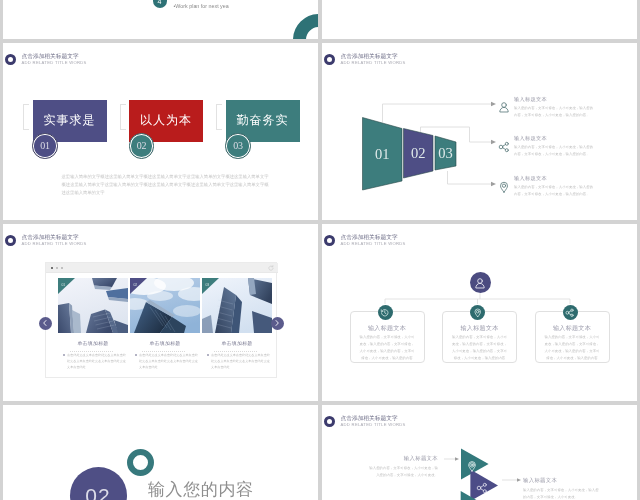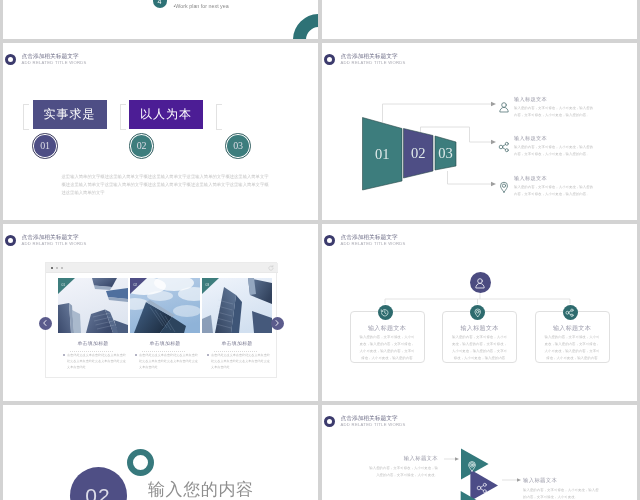--- a/index.html
+++ b/index.html
@@ -18,21 +18,21 @@
   
   #s0 .b0-num{position:absolute;left:149.5px;top:132px;width:14px;height:14px;border-radius:50%;
     background:#2e7276;color:#fff;font-size:7px;display:flex;align-items:center;justify-content:center;}
   #s0 .b0-txt{position:absolute;left:170.5px;top:140.8px;font-size:5.35px;color:#8a8a8a;white-space:nowrap;}
   #s0 .b0-txt2{position:absolute;left:171px;top:130.5px;font-size:6px;color:#8a8a8a;white-space:nowrap;}
   #s0 .b0-arc{position:absolute;left:290px;top:152px;width:52px;height:52px;border-radius:50%;
     border:13px solid #2e7276;box-sizing:border-box;clip-path:polygon(0 0,50% 0,50% 50%,0 50%);}
 
   
   #kw-wrap{position:absolute;left:0;top:0;width:315px;height:177px;}
-  .kw-box{position:absolute;width:74px;height:29px;display:flex;align-items:center;justify-content:center;
+  .kw-box{position:absolute;width:74px;height:42px;display:flex;align-items:center;justify-content:center;
     color:#fff;font-size:12px;letter-spacing:1px;}
   .kw-brk{position:absolute;width:6px;height:26px;border:1.1px solid #e2e2e2;border-right:none;box-sizing:border-box;}
   .kw-circ{position:absolute;width:25.6px;height:25.6px;border-radius:50%;background:#fff;
     display:flex;align-items:center;justify-content:center;box-sizing:border-box;}
   .kw-circ i{width:21.5px;height:21.5px;border-radius:50%;display:flex;align-items:center;justify-content:center;
     color:#dcdce6;font-size:10px;font-style:normal;letter-spacing:-0.1px;
     font-family:"Liberation Serif",serif;}
   .kw-body{position:absolute;left:58.5px;top:130px;width:207px;font-size:4.3px;line-height:1.9;
     color:#c3c3c3;text-align:justify;}
 
@@ -108,27 +108,30 @@
     </div>
     <div id="kw-wrap">
         <div class="kw-brk" style="left:20px;top:61px;"></div>
         <div class="kw-box" style="left:29.5px;top:56.8px;background:#4e4e85;">
           <span>实事求是</span>
         </div>
         <div class="kw-circ" style="left:29.3px;top:90px;border:1.1px solid #3a3a5c;">
           <i style="background:#4e4e85;">01</i>
         </div>
         <div class="kw-brk" style="left:116.5px;top:61px;"></div>
-        <div class="kw-box" style="left:126px;top:56.8px;background:#4c1d95;">
+        <div class="kw-box" style="left:126px;top:56.8px;background:#b91c1c;">
           <span>以人为本</span>
         </div>
         <div class="kw-circ" style="left:125.8px;top:90px;border:1.1px solid #2e5c5e;">
           <i style="background:#3d7d7d;">02</i>
         </div>
         <div class="kw-brk" style="left:213px;top:61px;"></div>
+        <div class="kw-box" style="left:222.5px;top:56.8px;background:#3d7d7d;">
+          <span>勤奋务实</span>
+        </div>
         <div class="kw-circ" style="left:222.3px;top:90px;border:1.1px solid #2e5c5e;">
           <i style="background:#3d7d7d;">03</i>
         </div>
       </div>
     <div class="kw-body">这里输入简单的文字概述这里输入简单文字概述这里输入简单文字这里输入简单的文字概述这里输入简单文字概述这里输入简单文字这里输入简单的文字概述这里输入简单文字概述这里输入简单文字这里输入简单文字概述这里输入简单的文字</div>
   </div>
 
   <div class="slide" id="s2" style="left:322px;top:43px;">
     <div class="hdr">
       <div class="ring"></div>

